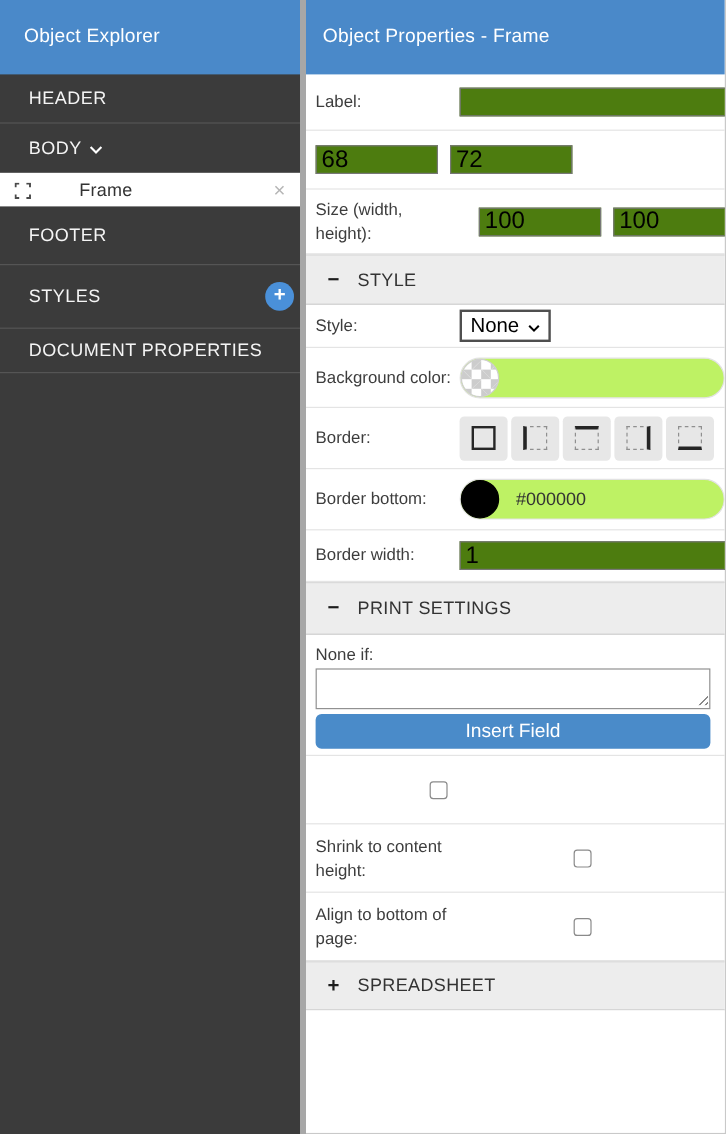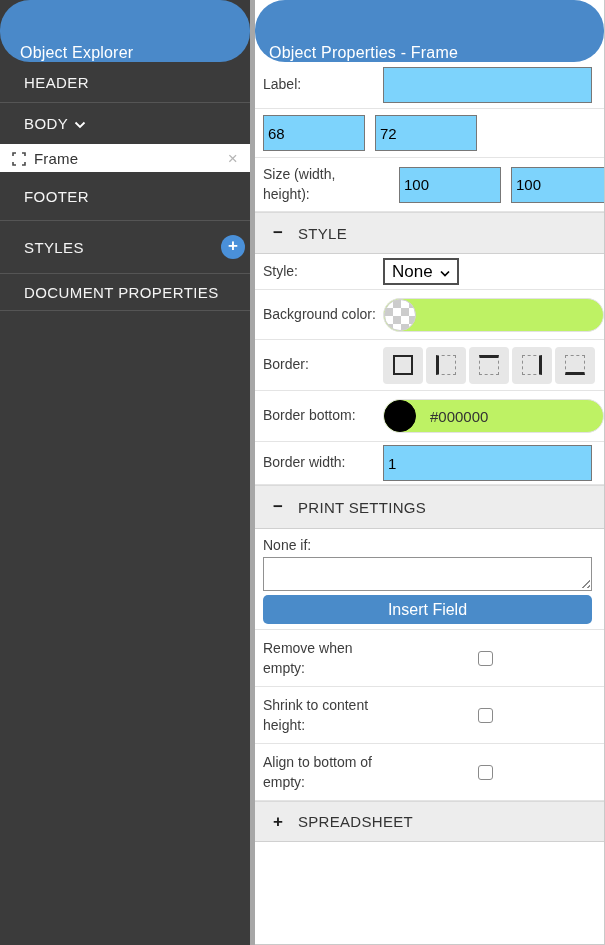--- a/index.html
+++ b/index.html
@@ -8,32 +8,32 @@
     width:605px; height:945px;
     font-family:"Liberation Sans", sans-serif;
     background:#fff;
   }
   .app { display:flex; width:605px; height:945px; }
 
   
   .sidebar { width:250px; flex:none; background:#3b3b3b; display:flex; flex-direction:column; }
   .panel-title {
     height:62px; flex:none; background:#4a89c9; color:#fff;
-    font-size:16px; display:flex; align-items:flex-end; letter-spacing:.2px;border-radius:30px;
+    font-size:16px; display:flex; align-items:center; letter-spacing:.2px;
   }
   .sidebar .panel-title { padding-left:20px; }
   .nav { display:flex; flex-direction:column; }
   .nav-item {
     position:relative; display:flex; align-items:center;
     padding-left:24px; color:#f5f5f5; font-size:15px; letter-spacing:.4px;
     border-bottom:1px solid #555; cursor:default;
   }
   .i-header { height:41px; }
   .i-body   { height:41px; border-bottom:none; }
-  .i-frame  { height:28px; background:#fff; color:#333; padding-left:12px; border-bottom:none; letter-spacing:.2px; }
+  .i-frame  { height:28px; background:#fff; color:#333; padding-left:12px; border-bottom:none; letter-spacing:.2px;gap:32px; }
   .i-footer { height:49px; }
   .i-styles { height:53px; }
   .i-dp     { height:37px; }
   .chev { margin-left:6px; display:inline-flex; margin-top:3px; }
   .frame-icon { display:inline-flex; margin-right:8px; margin-top:1px; }
   .close-x { position:absolute; right:12px; color:#b5b5b5; font-size:17px; line-height:1; }
   .add-btn {
     position:absolute; right:5px; width:24px; height:24px; border-radius:50%;
     background:#4a90d9; color:#fff; border:none; font-size:17px; font-weight:700;
     display:flex; align-items:center; justify-content:center; padding:0 0 2px 0;
@@ -57,21 +57,21 @@
   .r-label { height:47px; }
   .r-pos   { height:49px; }
   .r-size  { height:54px;gap:16px; }
   .r-style { height:36px; }
   .r-bg    { height:50px; }
   .r-border{ height:51px; }
   .r-bcol  { height:51px; }
   .r-bw    { height:43px; }
 
   .txt {
-    height:36px; border:1px solid #777; background:#7dd3fc; font-size:15px;
+    height:24px; border:1px solid #777; background:#4d7c0f; font-size:20px;
     padding:0 4px; color:#000; font-family:inherit;
   }
   .flex1 { flex:1; }
   .pair { display:flex; gap:10px; }
   .pair .txt { width:102px; }
 
   .sect {
     display:flex; align-items:center; background:#ededed;
     border-top:1px solid #dadada; border-bottom:1px solid #d0d0d0;
     padding-left:16px; color:#333; font-size:15px; letter-spacing:.3px; flex:none; cursor:pointer;
@@ -283,31 +283,30 @@
     <div class="printif">
       <label class="printif-lbl">None if:</label>
       <div class="ta-wrap">
         <textarea value="" style=""></textarea>
         <span class="grip"></span>
       </div>
       <button class="insert-btn">Insert Field</button>
     </div>
 
     <div class="chk-row">
-      <label class="chk-lbl">Remove when empty:</label>
       <input type="checkbox" class="chk" style="">
     </div>
 
     <div class="chk-row">
       <label class="chk-lbl">Shrink to content height:</label>
       <input type="checkbox" class="chk" style="">
     </div>
 
     <div class="chk-row">
-      <label class="chk-lbl">Align to bottom of empty:</label>
+      <label class="chk-lbl">Align to bottom of page:</label>
       <input type="checkbox" class="chk" style="">
     </div>
 
     <div class="sect s-sheet">
       <span class="sect-icon">+</span>
       <span>SPREADSHEET</span>
     </div>
 
     <div class="filler"></div>
   </main>

